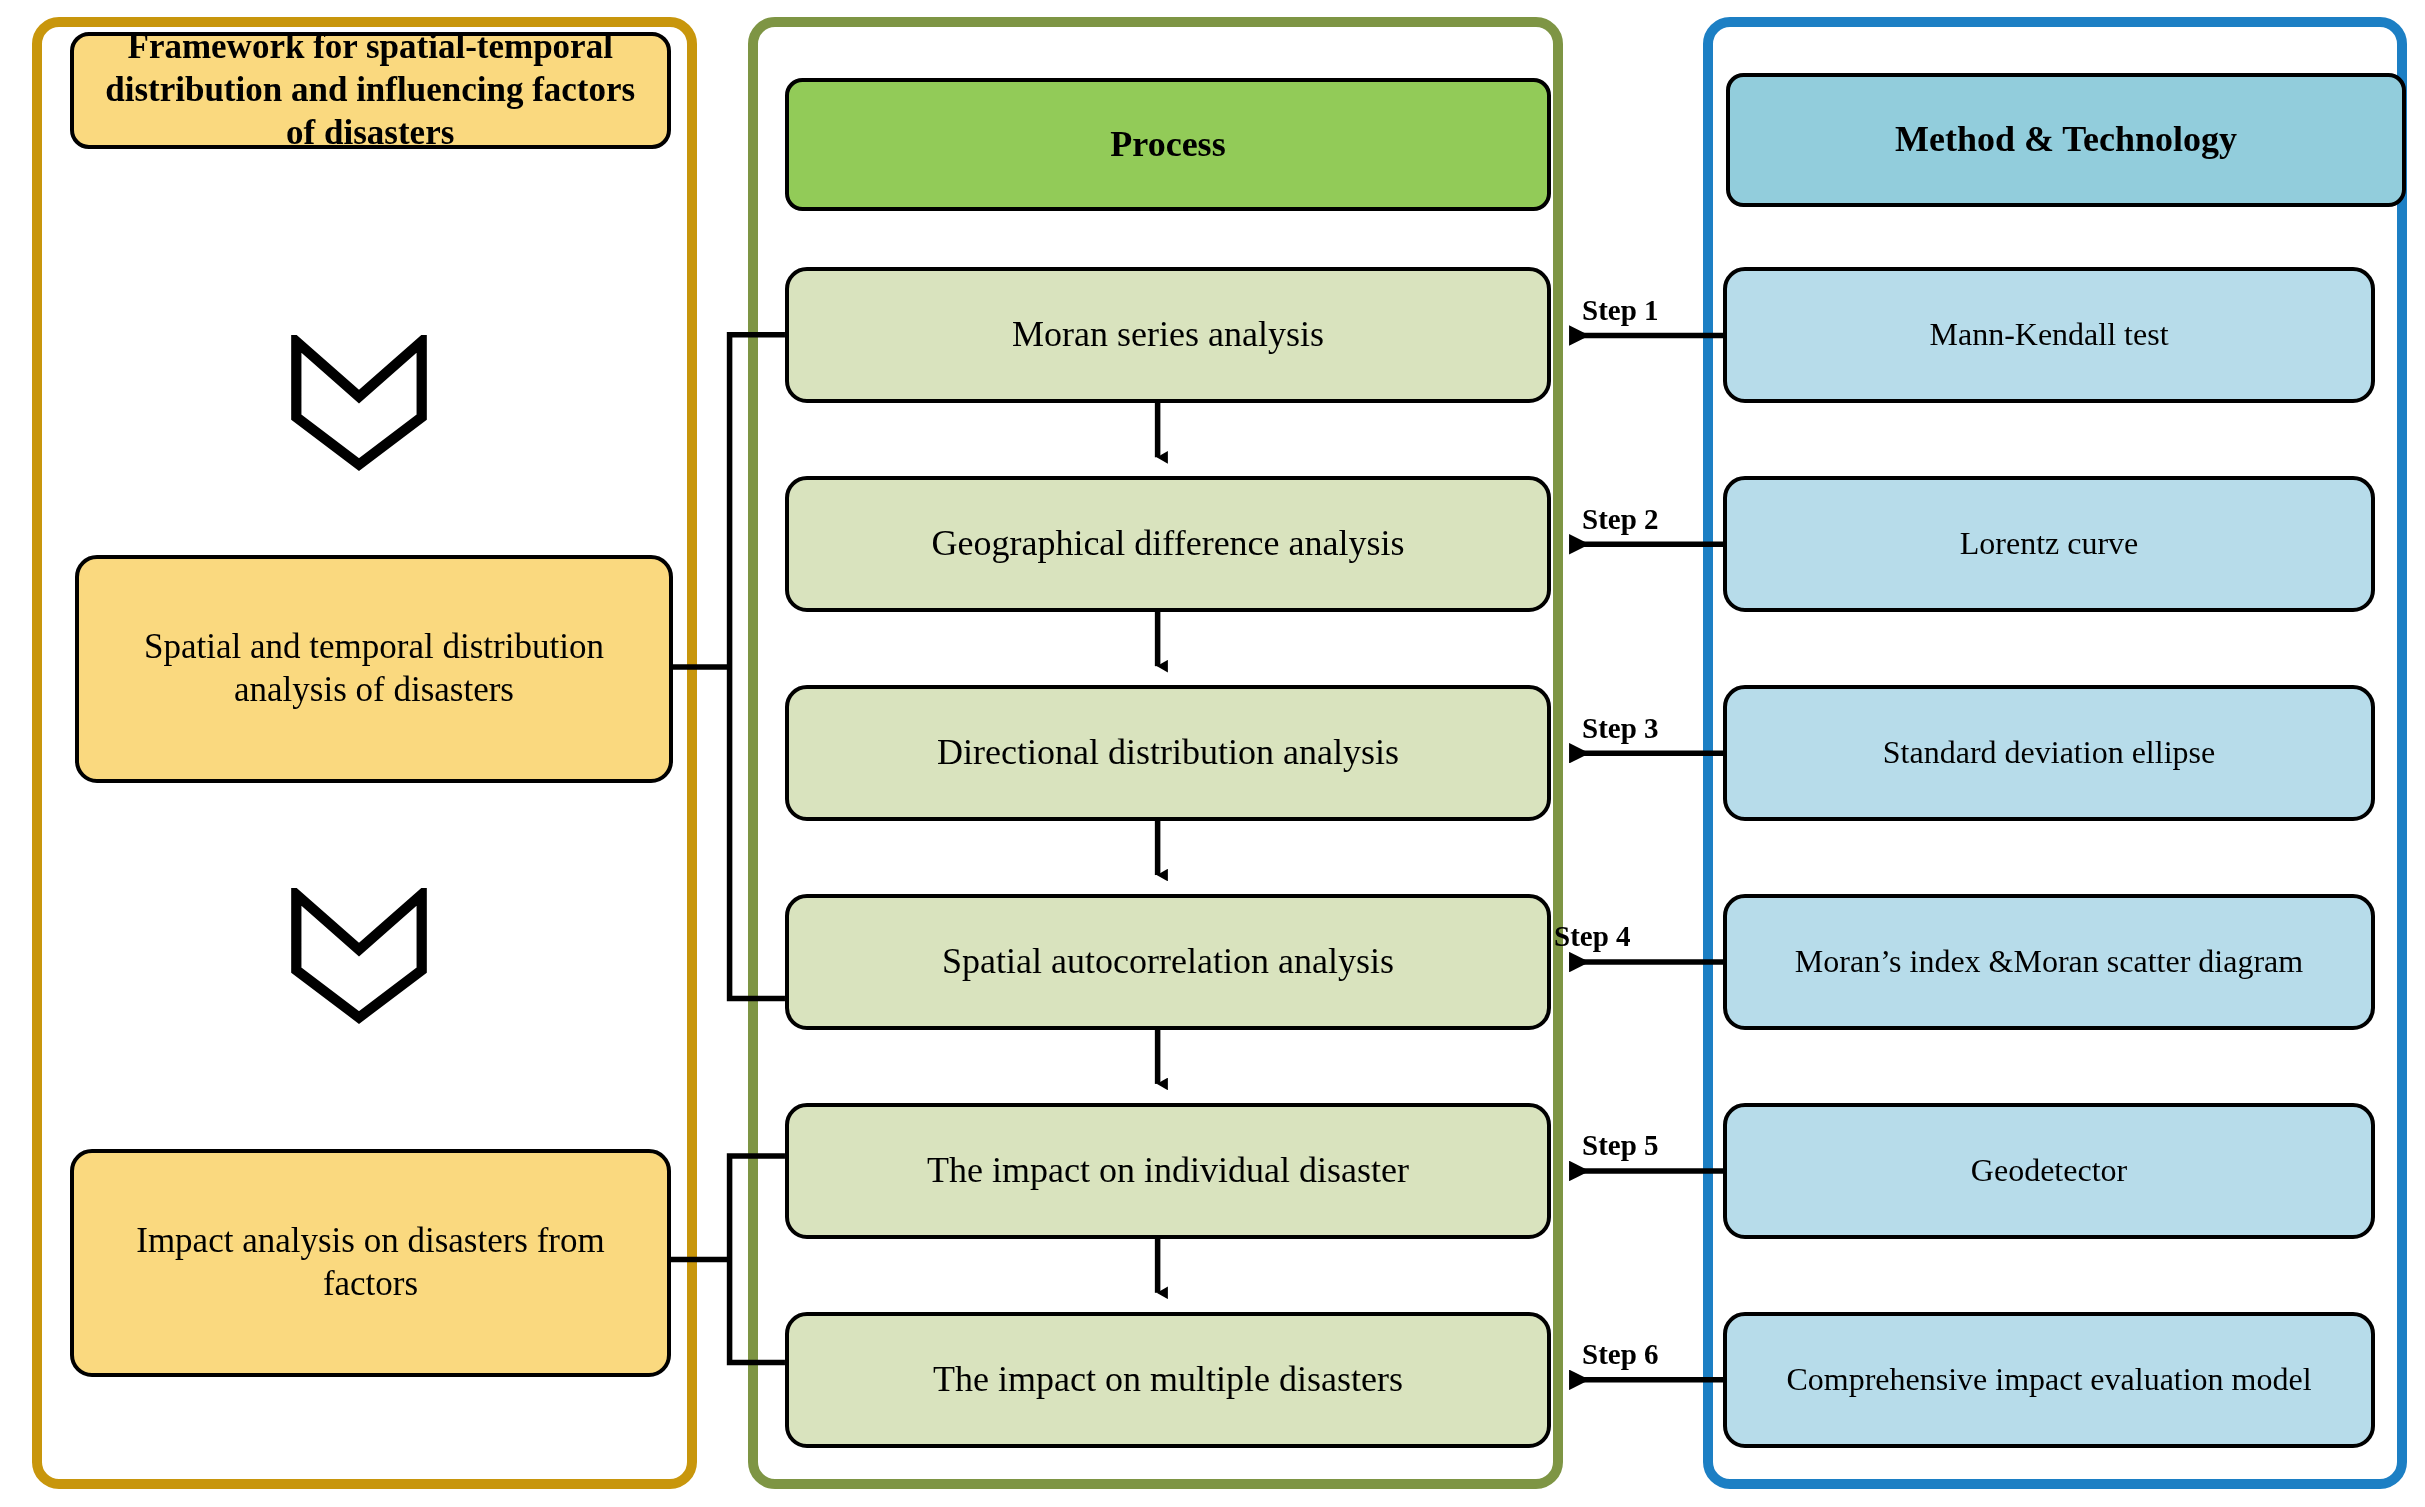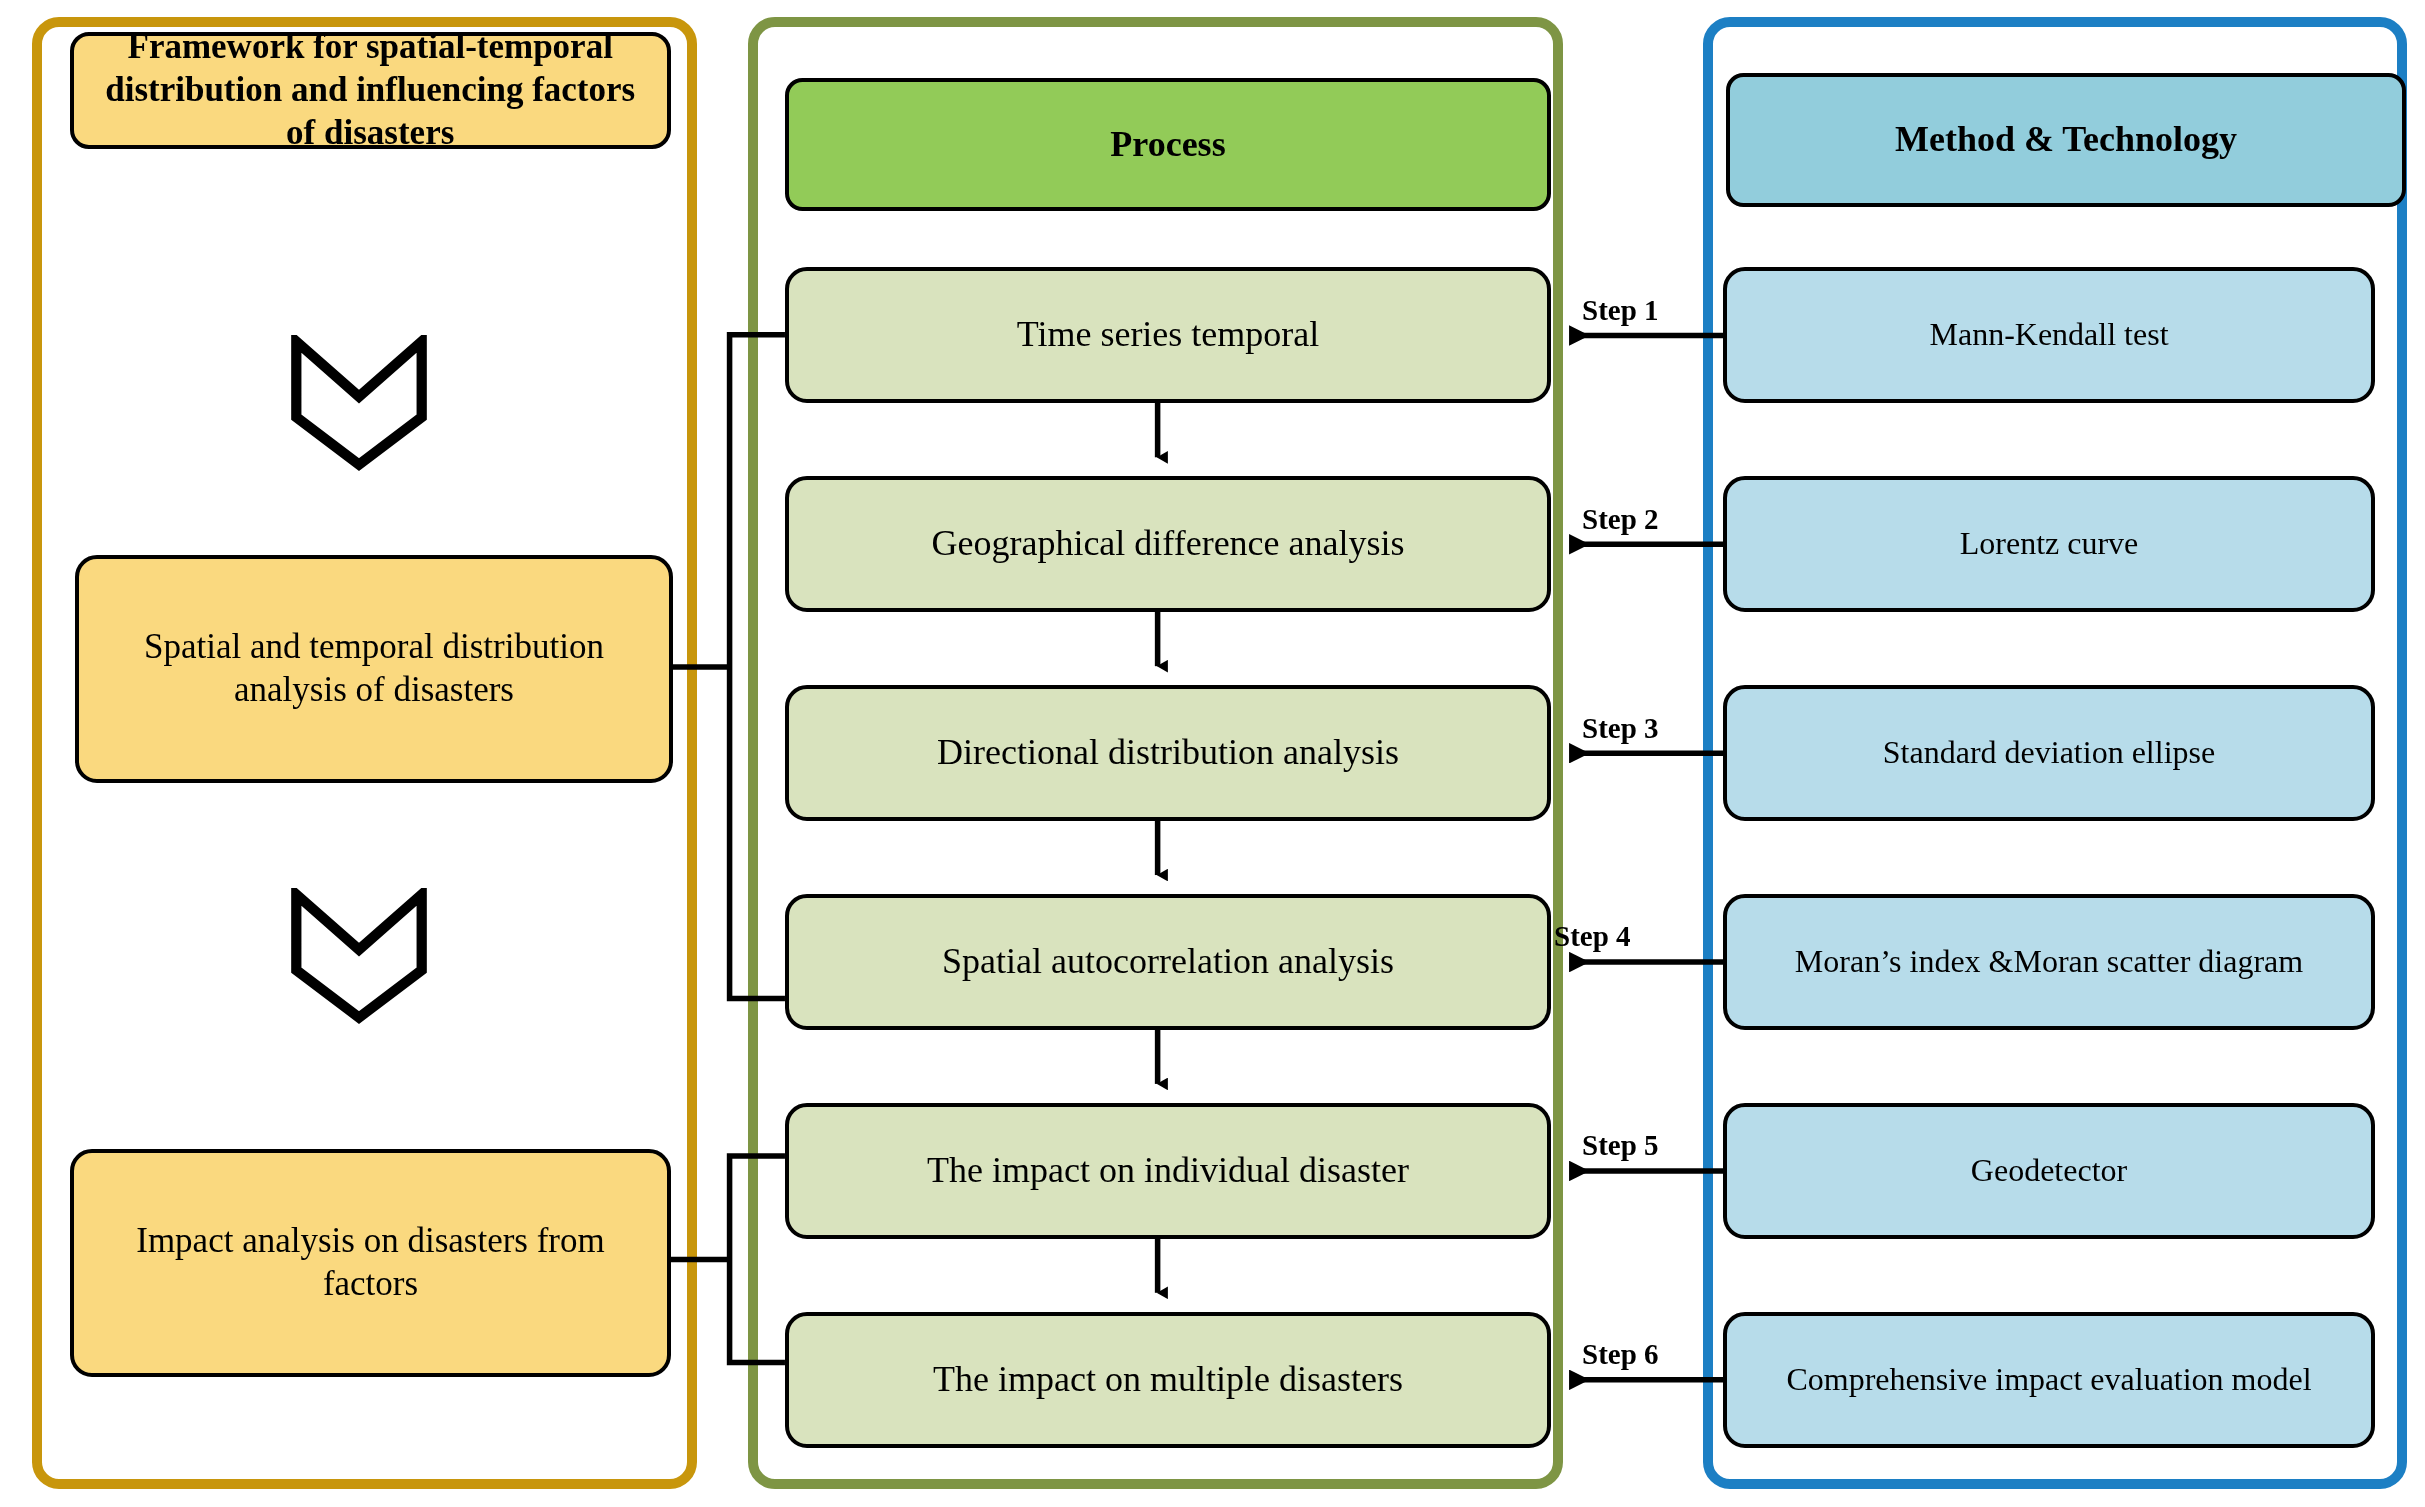--- a/index.html
+++ b/index.html
@@ -183,21 +183,21 @@
 
   <div class="node yellow" id="left-box-2">
     <span class="lbl">Impact analysis on disasters from   factors</span>
   </div>
 
   <div class="node green-head" id="proc-header">
     <span class="lbl">Process</span>
   </div>
 
   <div class="node proc procbox" style="top:267px;">
-    <span class="lbl">Time series temporal</span>
+    <span class="lbl">Moran series analysis</span>
   </div>
   <div class="node proc procbox" style="top:476px;">
     <span class="lbl">Geographical difference analysis</span>
   </div>
   <div class="node proc procbox" style="top:685px;">
     <span class="lbl">Directional distribution analysis</span>
   </div>
   <div class="node proc procbox" style="top:894px;">
     <span class="lbl">Spatial autocorrelation analysis</span>
   </div>

